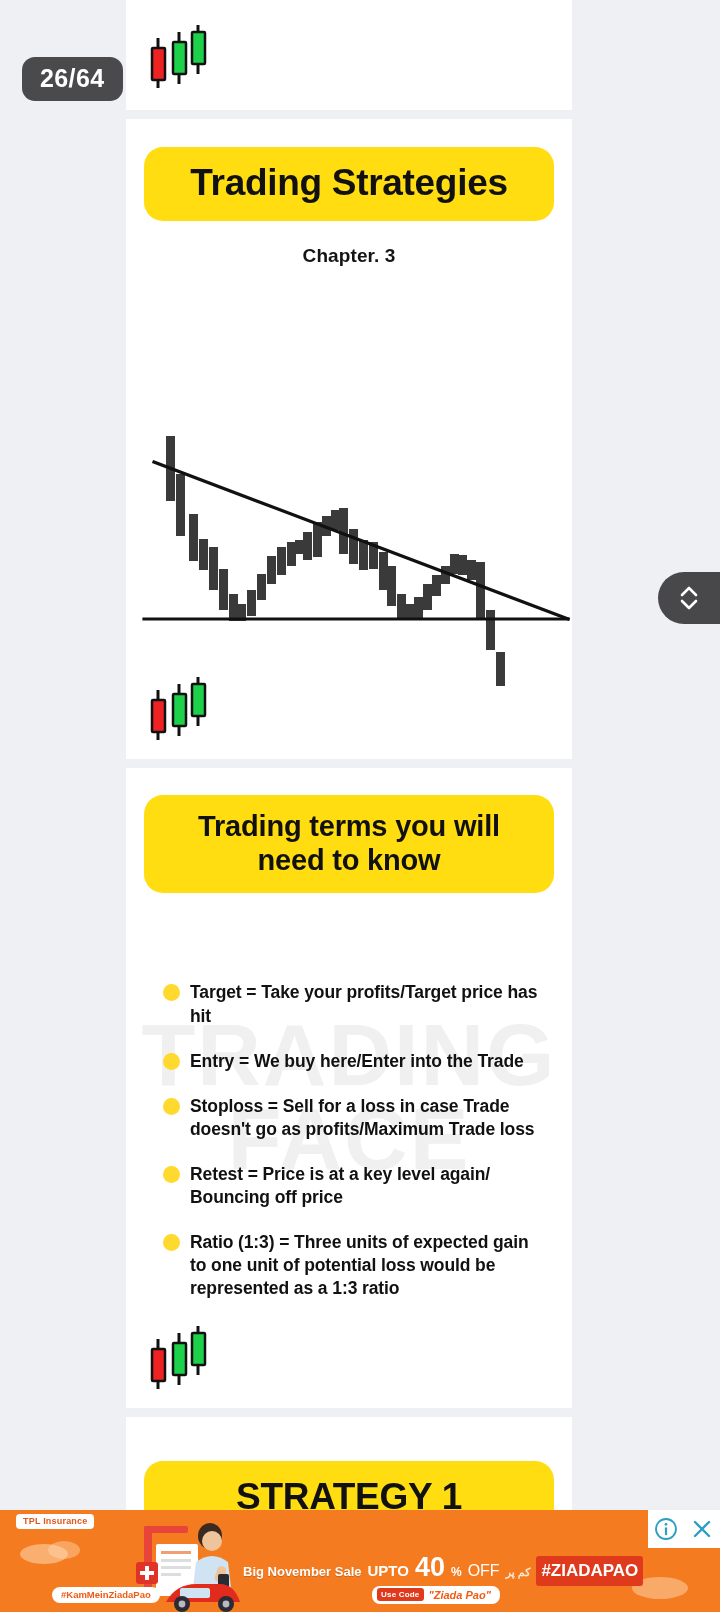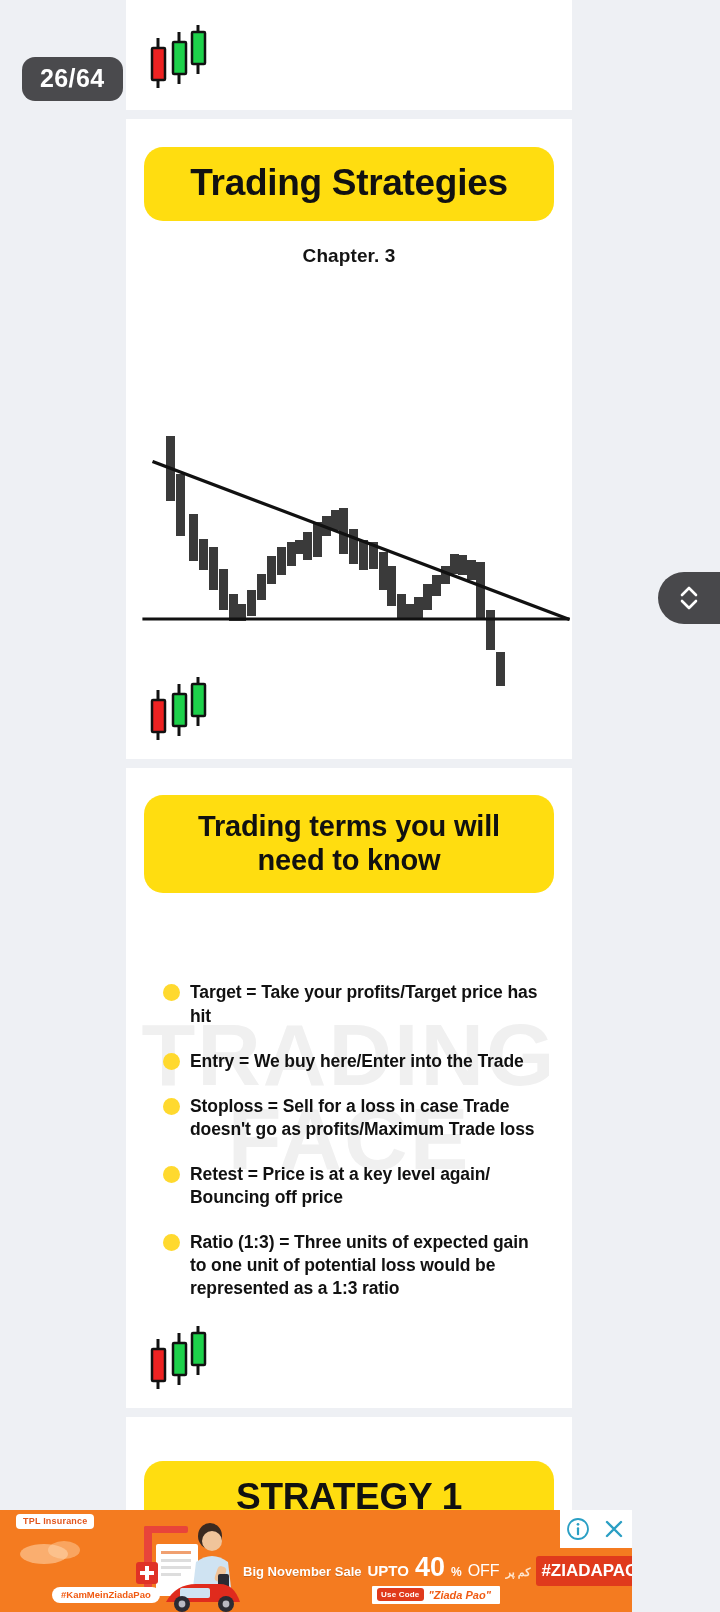--- a/index.html
+++ b/index.html
@@ -158,21 +158,21 @@
     align-items: center;
     justify-content: center;
     z-index: 50;
   }
 
   
   #ad-banner {
     position: absolute;
     left: 0;
     bottom: 0;
-    width: 632px;
+    width: 720px;
     height: 102px;
     background: #f47b20;
     overflow: hidden;
     z-index: 60;
   }
   #ad-banner .ad-art { position: absolute; }
 
   #ad-brand {
     position: absolute;
     left: 16px; top: 4px;
@@ -209,21 +209,21 @@
   #ad-headline .t-tag {
     color: #ffffff; font-size: 17px; font-weight: 800;
     background: #e03a1c; padding: 5px 5px; border-radius: 3px;
   }
 
   #ad-code {
     position: absolute;
     left: 372px; top: 76px;
     display: flex; align-items: center; gap: 5px;
     background: #ffffff;
-    border-radius: 1px;
+    border-radius: 8px;
     padding: 2px 9px 3px 5px;
   }
   #ad-code .usecode {
     background: #e03a1c; color: #ffffff; font-size: 8px; font-weight: 800;
     border-radius: 3px; padding: 2px 4px; letter-spacing: .2px;
   }
   #ad-code .codeval { color: #f05a12; font-size: 11px; font-weight: 800; font-style: italic; }
 
   #ad-hashtag {
     position: absolute;

